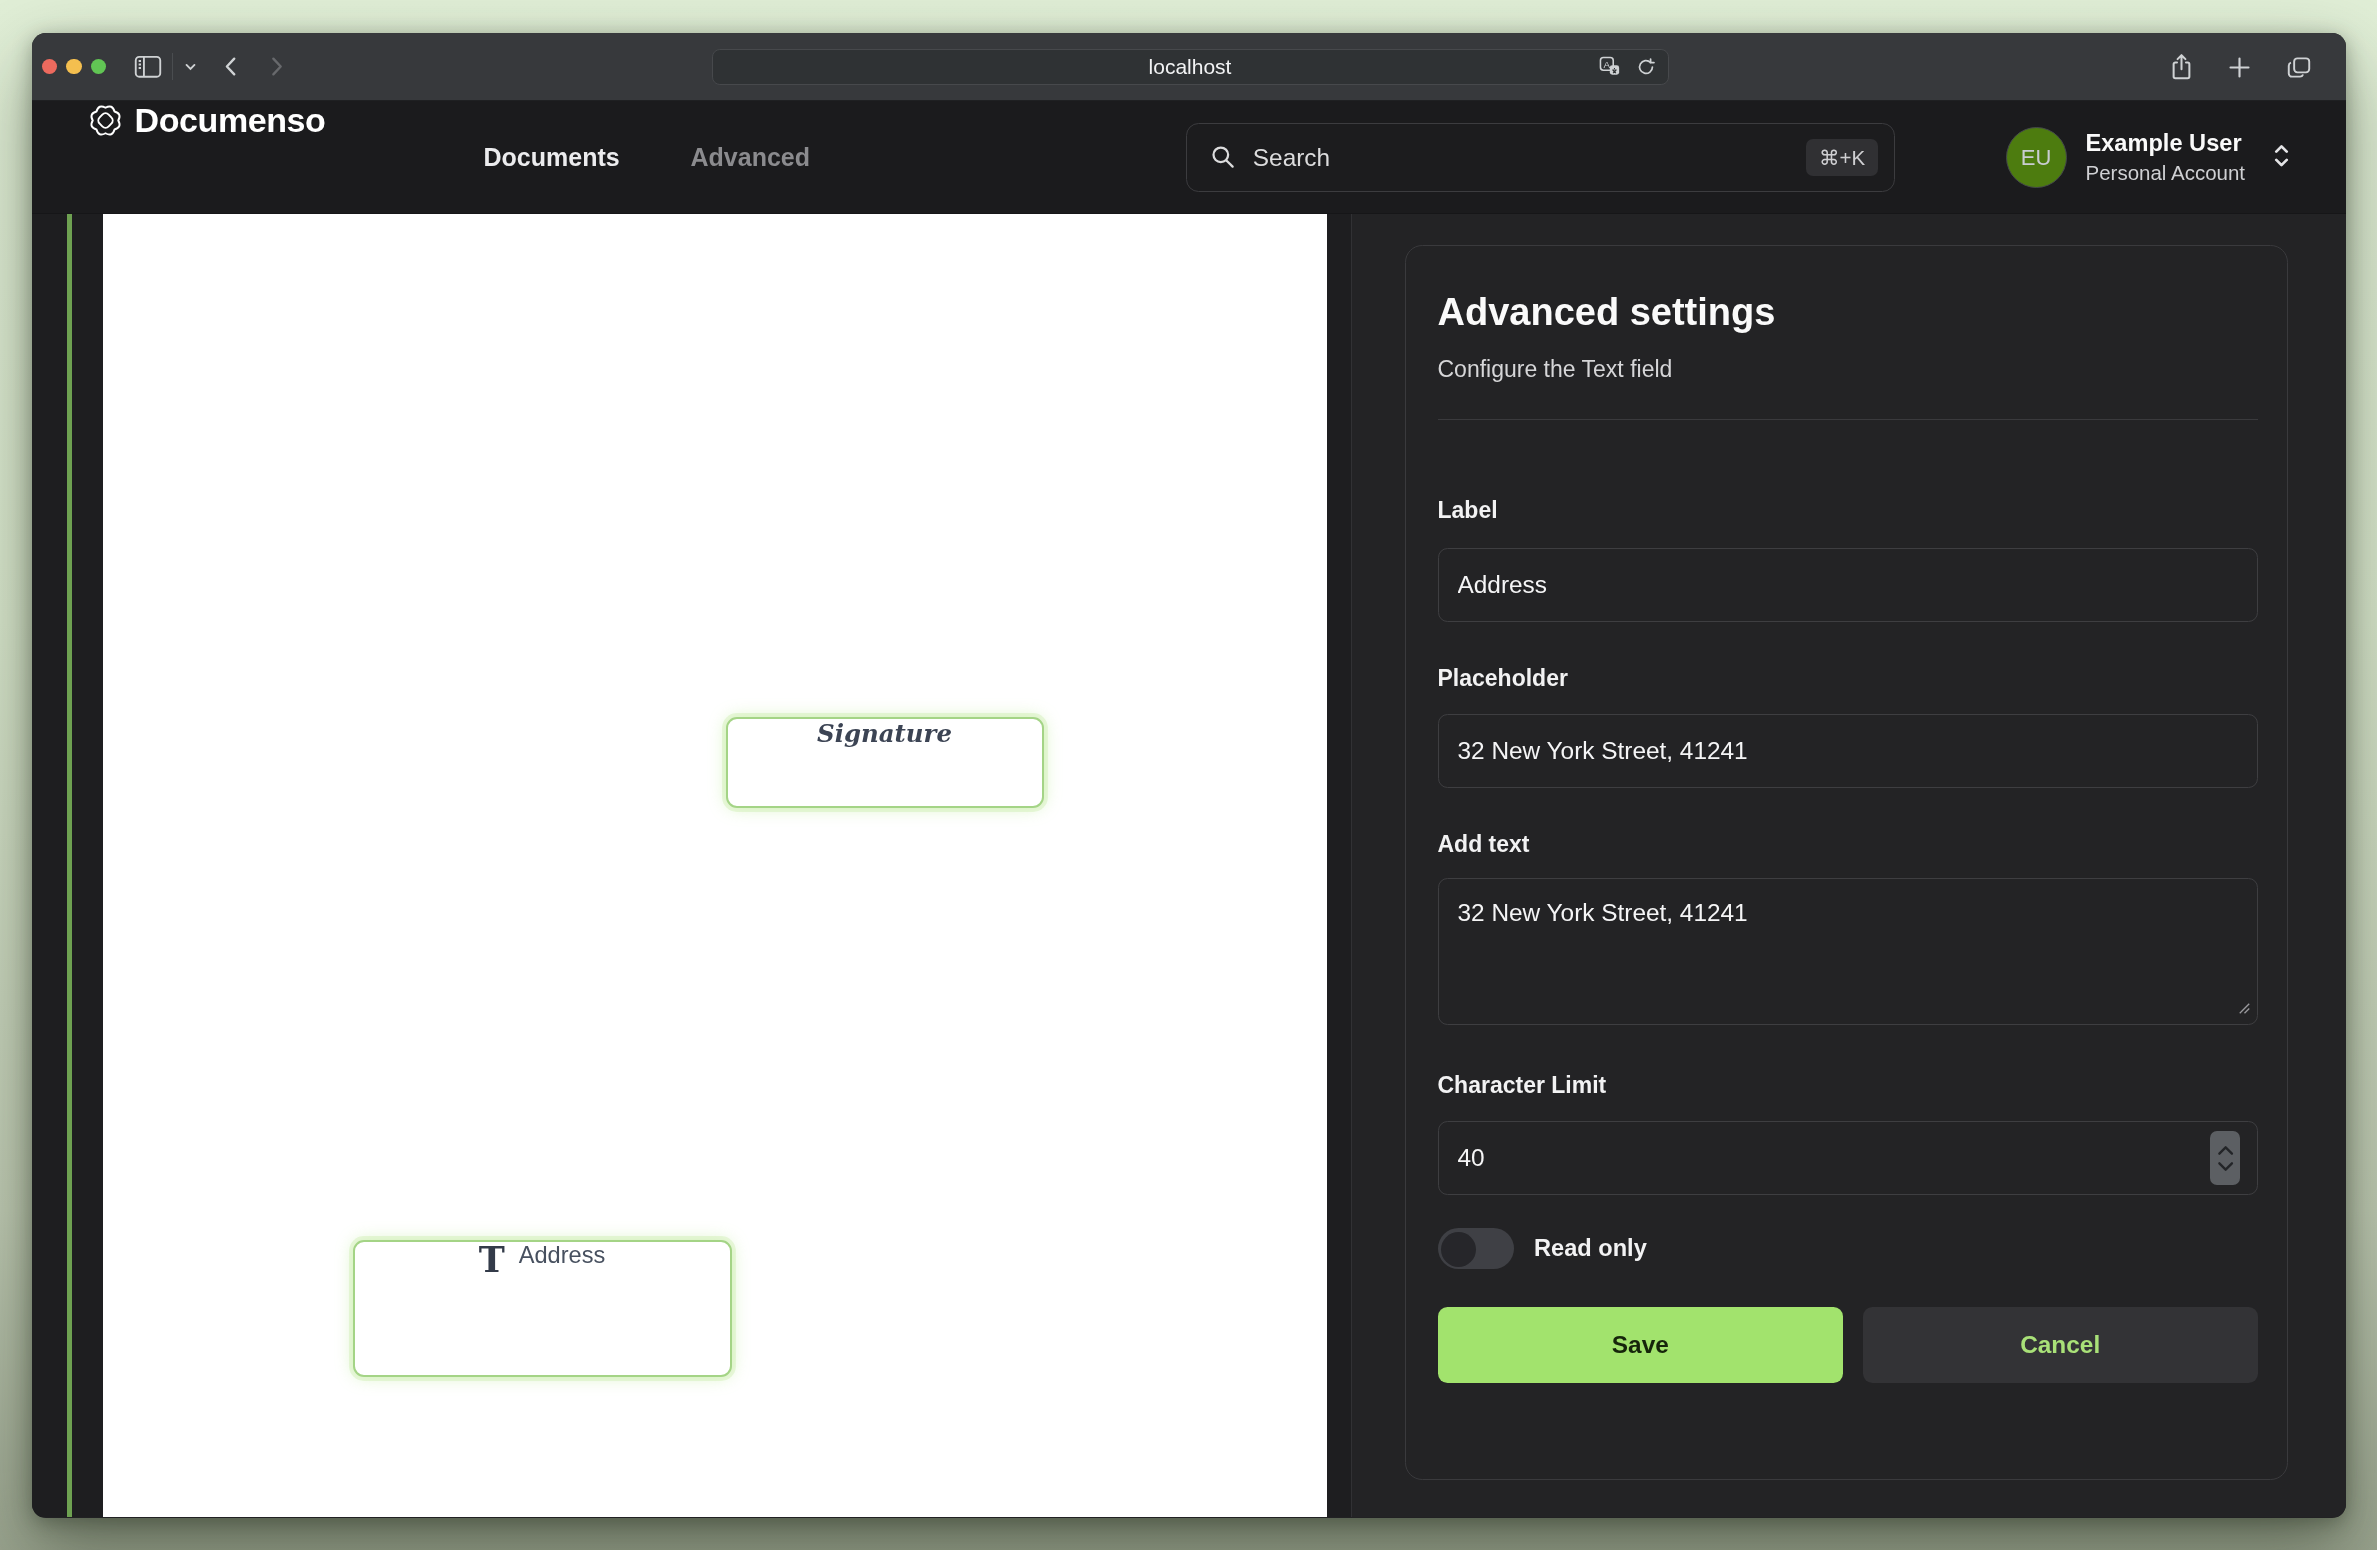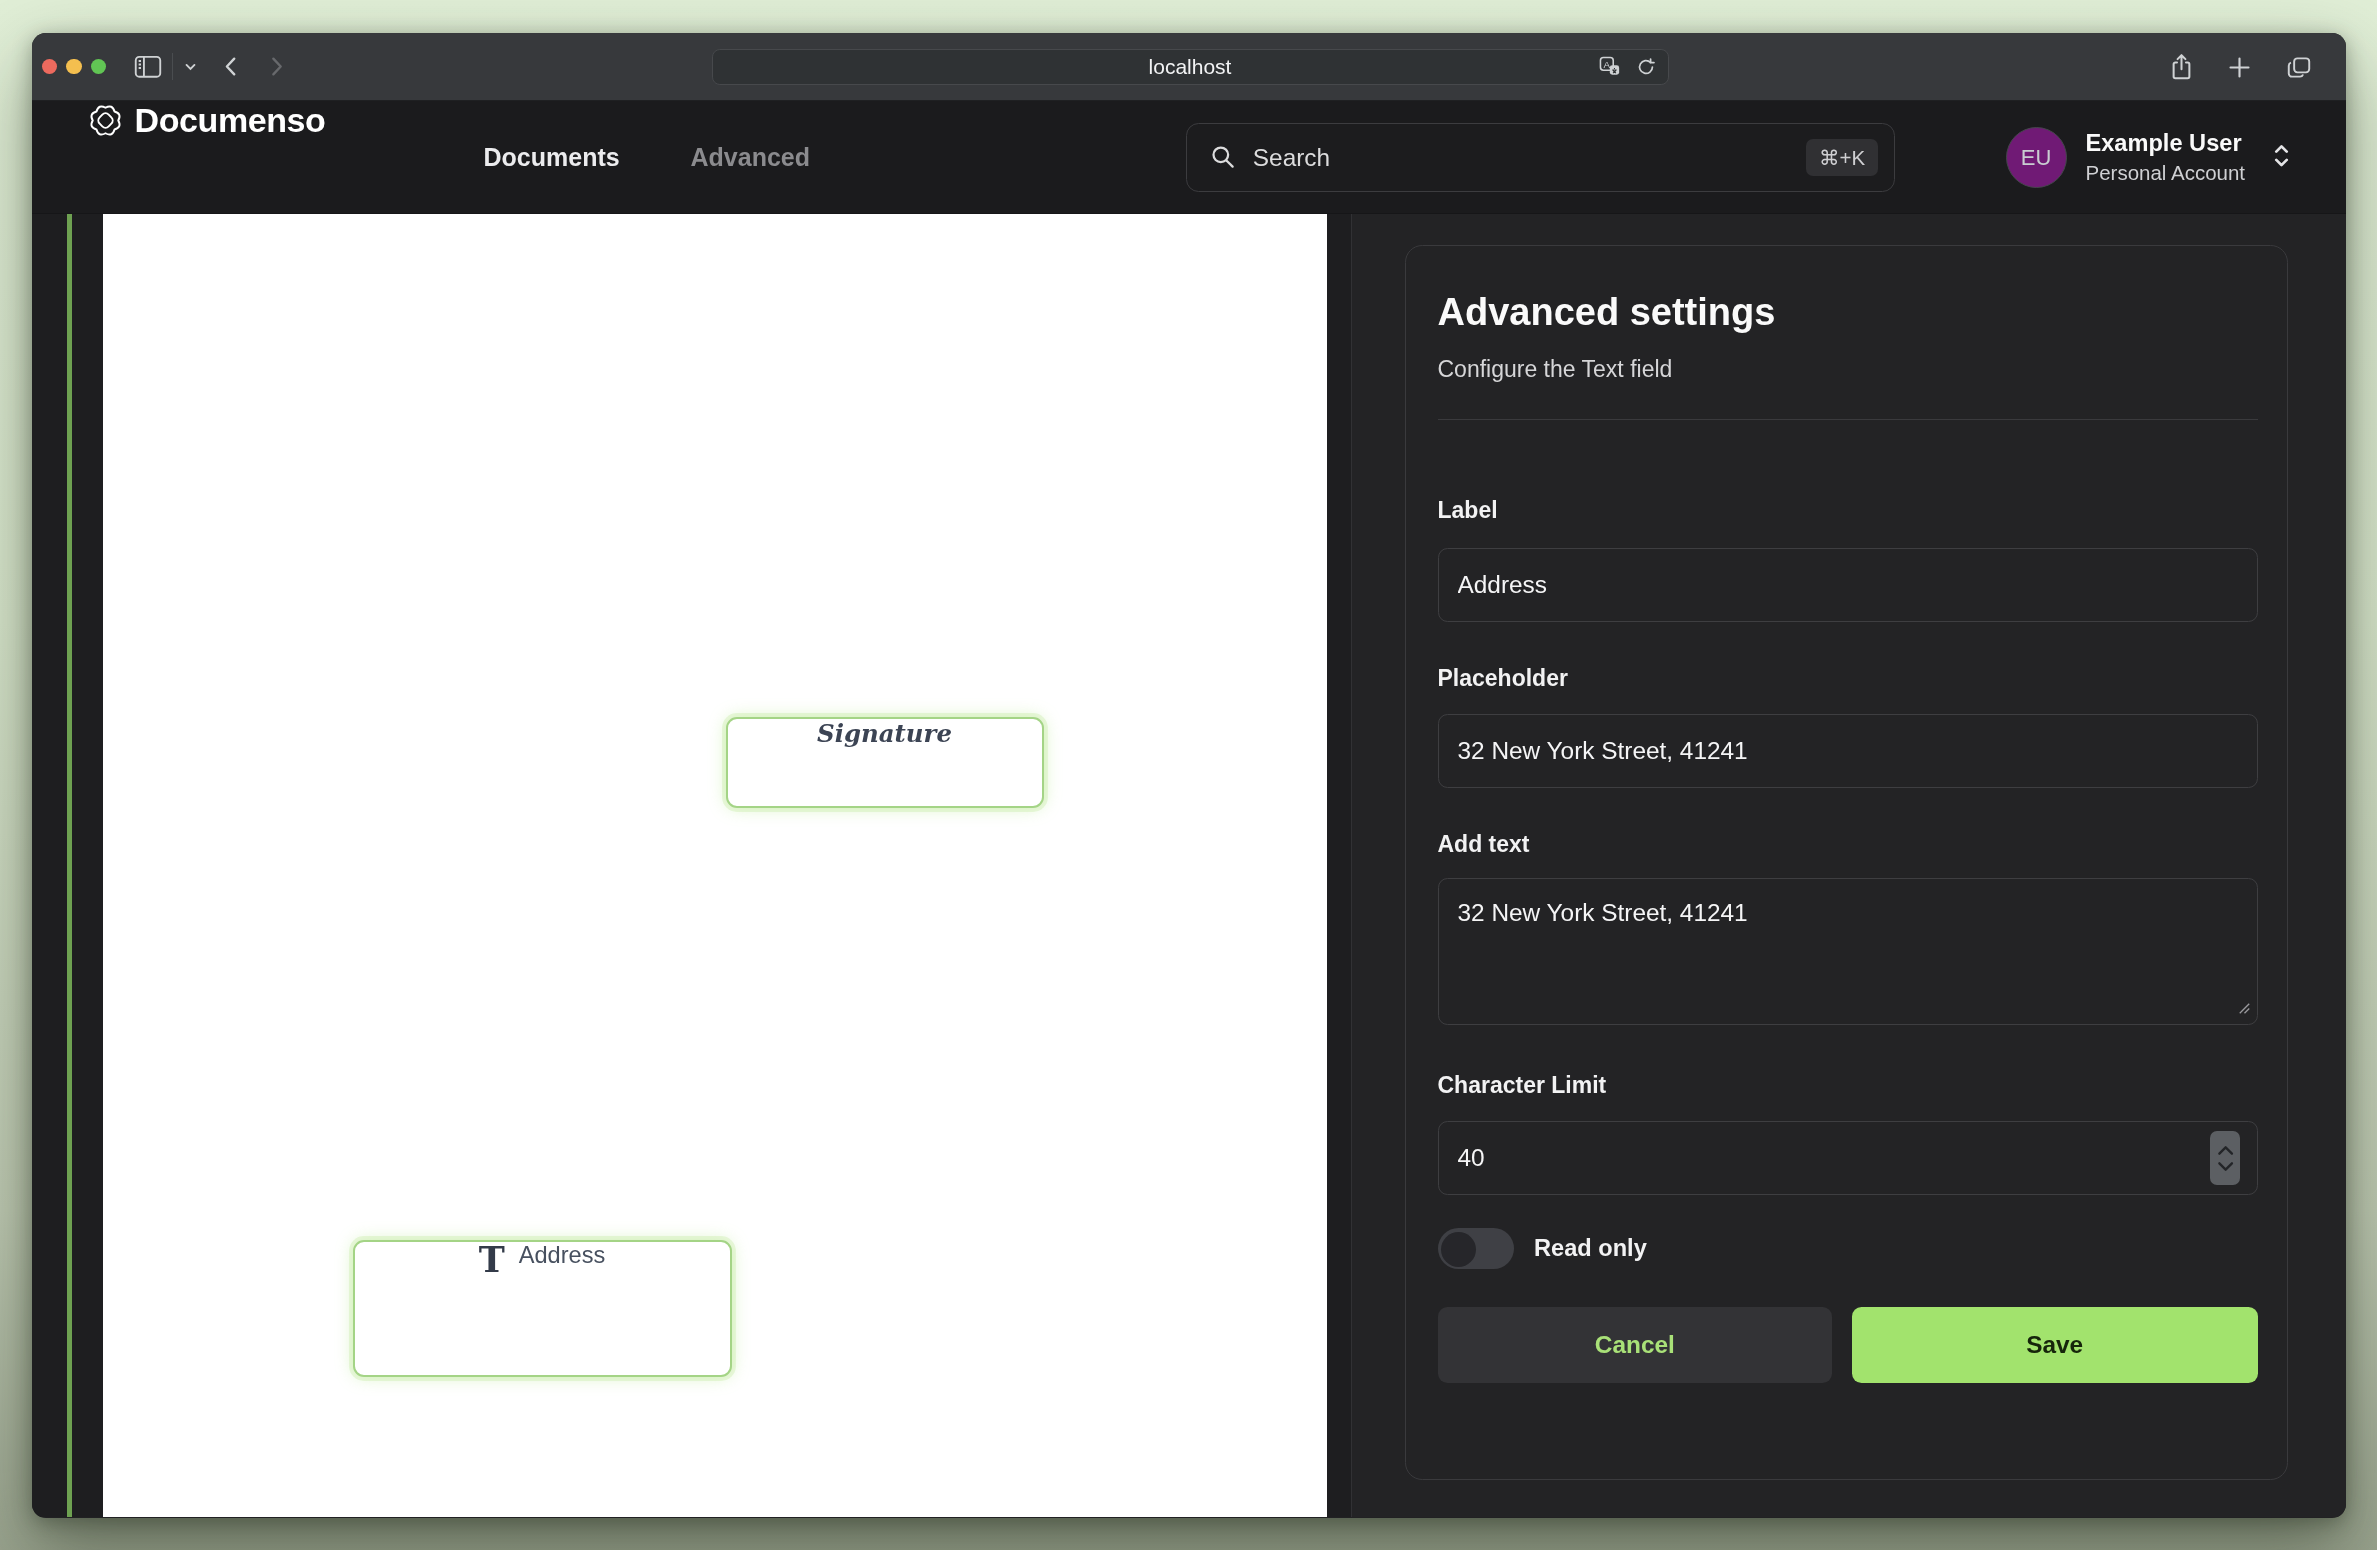--- a/index.html
+++ b/index.html
@@ -54,21 +54,21 @@
     background:#1c1c1e; border:0.8px solid #3c3c3f; border-radius:12.6px;
     display:flex; align-items:center; padding:0 15.8px 0 22px; color:#dcdcdd;
   }
   #search .search-text { font-size:24.4px; margin-left:17.3px; flex:1; }
   #search kbd {
     font-family:inherit; background:#303033; color:#cfcfd2; border-radius:7px;
     font-size:20.5px; padding:6.3px 12.6px;
   }
   #user { position:absolute; left:1974px; top:0; height:113px; display:flex; align-items:center; }
   #avatar {
-    width:61px; height:61px; border-radius:50%; background:#701a75; border:0.8px solid #44474b;
+    width:61px; height:61px; border-radius:50%; background:#4d7c0f; border:0.8px solid #44474b;
     display:flex; align-items:center; justify-content:center; color:#c9cdd1; font-size:22px;
   }
   #user .user-text { margin-left:19px; }
   #user .user-name { color:#fafafa; font-size:23.6px; font-weight:600; }
   #user .user-account { color:#cfd0d3; font-size:20.5px; margin-top:4.7px; }
   #user .updown { margin-left:23.6px; color:#e4e4e6; }
   
   #left-pane { position:absolute; left:0; top:181px; width:1319px; height:1303px; background:#1e1e20; }
   #scroll-indicator { position:absolute; left:35px; top:0; width:5.5px; height:100%; background:#6ea151; }
   #page { position:absolute; left:71px; top:0; width:1224px; height:1303px; background:#ffffff; }
@@ -296,20 +296,20 @@
       </div>
 
       <div class="toggle-row second">
         <div class="toggle toggle--off">
             <span class="knob"></span>
           </div>
         <span class="toggle-label">Read only</span>
       </div>
 
       <div class="btn-row">
+        <button class="btn btn-save">Save</button>
         <button class="btn btn-cancel">Cancel</button>
-        <button class="btn btn-save">Save</button>
       </div>
     </div>
   </div>
 
 </div>
 
 
 </body></html>

